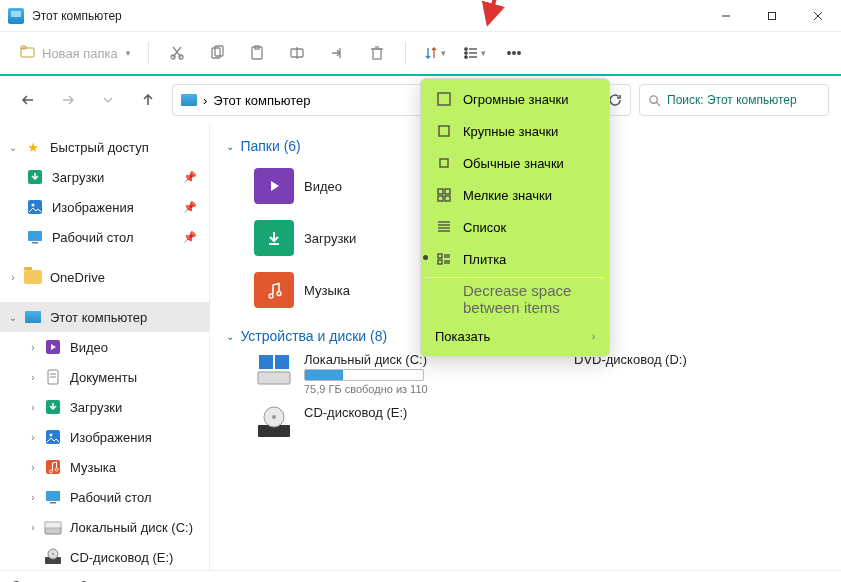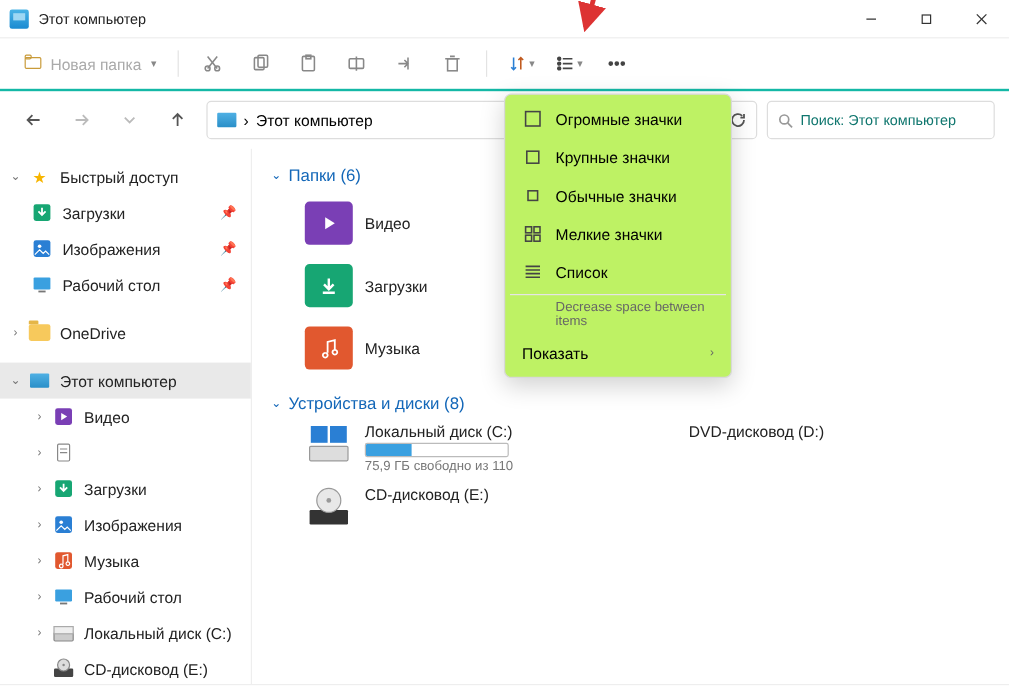--- a/index.html
+++ b/index.html
@@ -52,21 +52,21 @@
   .dname{font-size:13px;color:#222;}
   .dbar{width:120px;height:12px;border:1px solid #bbb;border-radius:2px;overflow:hidden;}
   .dbar-fill{height:100%;background:#3aa0e0;}
   .dsub{font-size:11px;color:#777;}
   .statusbar{height:30px;border-top:1px solid #eee;display:flex;align-items:center;padding:0 12px;font-size:12px;color:#444;}
   .menu{position:absolute;left:420px;top:78px;width:190px;background:#bef264;border:1px solid #d8d8d8;border-radius:6px;box-shadow:0 6px 20px rgba(0,0,0,.18);padding:4px;z-index:50;font-size:13px;}
   .menu-item{display:flex;align-items:center;height:32px;padding:0 10px;gap:10px;border-radius:4px;position:relative;}
   .menu-item .mico{width:18px;display:flex;justify-content:center;}
   .menu-item .mico svg{width:16px;height:16px;stroke:#444;fill:none;stroke-width:1.3;}
   .menu-item.highlight{border:1.5px solid #d33; background:#fff; margin:1px;}
-  .menu-sub{font-size:11px;color:#666;padding:4px 10px 4px 38px;border-top:1px solid #e5e5e5;margin-top:2px;}
+  .menu-sub{font-size:15px;color:#666;padding:4px 10px 4px 38px;border-top:1px solid #e5e5e5;margin-top:2px;}
   .menu-item.center{justify-content:center;}
   .menu-item .bullet{position:absolute;left:-2px;top:12px;width:5px;height:5px;background:#444;border-radius:50%;}
   .menu-item .arrow-r{margin-left:auto;font-size:10px;color:#666;}
   .star{color:#f7b500;}
   .folder-ico{width:18px;height:14px;background:#f7c95c;border-radius:2px;position:relative;}
   .folder-ico::before{content:"";position:absolute;top:-3px;left:0;width:8px;height:3px;background:#e5b648;border-radius:1px 1px 0 0;}
   .pc-small{width:16px;height:12px;background:linear-gradient(#4fb0e4,#2a8fc8);border-radius:1px;}
   .disk-ico svg,.cd-ico svg{width:18px;height:18px;}
 </style>
 </head>
@@ -287,20 +287,21 @@
       </div>
     <div class="side-item grandchild">
         <span class="chev">›</span>
         <span class="ico">
           <svg width="16" height="16">
             <rect x="3" y="1" width="10" height="14" rx="1" fill="#fff" stroke="#888"></rect>
             <line x1="5" y1="5" x2="11" y2="5" stroke="#888"></line>
             <line x1="5" y1="8" x2="11" y2="8" stroke="#888"></line>
           </svg>
         </span>
+        <span class="lbl">Документы</span>
       </div>
     <div class="side-item grandchild">
         <span class="chev">›</span>
         <span class="ico">
           <svg width="16" height="16">
             <rect x="1" y="1" width="14" height="14" rx="2" fill="#17a673"></rect>
             <path d="M8 4 v5 M5 7 l3 3 l3 -3" stroke="#fff" stroke-width="1.5" fill="none"></path>
           </svg>
         </span>
         <span class="lbl">Загрузки</span>
@@ -477,18 +478,32 @@
       <span class="mico">
         <svg viewBox="0 0 16 16">
           <line x1="2" y1="3" x2="14" y2="3"></line>
           <line x1="2" y1="6" x2="14" y2="6"></line>
           <line x1="2" y1="9" x2="14" y2="9"></line>
           <line x1="2" y1="12" x2="14" y2="12"></line>
         </svg>
       </span>
       <span>Список</span>
     </div>
+  <div class="menu-item">
+      <span class="bullet"></span>
+      <span class="mico">
+        <svg viewBox="0 0 16 16">
+          <rect x="2" y="3" width="4" height="4"></rect>
+          <line x1="8" y1="4" x2="14" y2="4"></line>
+          <line x1="8" y1="6" x2="14" y2="6"></line>
+          <rect x="2" y="9" width="4" height="4"></rect>
+          <line x1="8" y1="10" x2="14" y2="10"></line>
+          <line x1="8" y1="12" x2="14" y2="12"></line>
+        </svg>
+      </span>
+      <span>Плитка</span>
+    </div>
   <div class="menu-sub">Decrease space between items</div>
   <div class="menu-item center">
       <span>Показать</span>
       <span class="arrow-r">›</span>
     </div>
 </div>
 
 </body></html>

